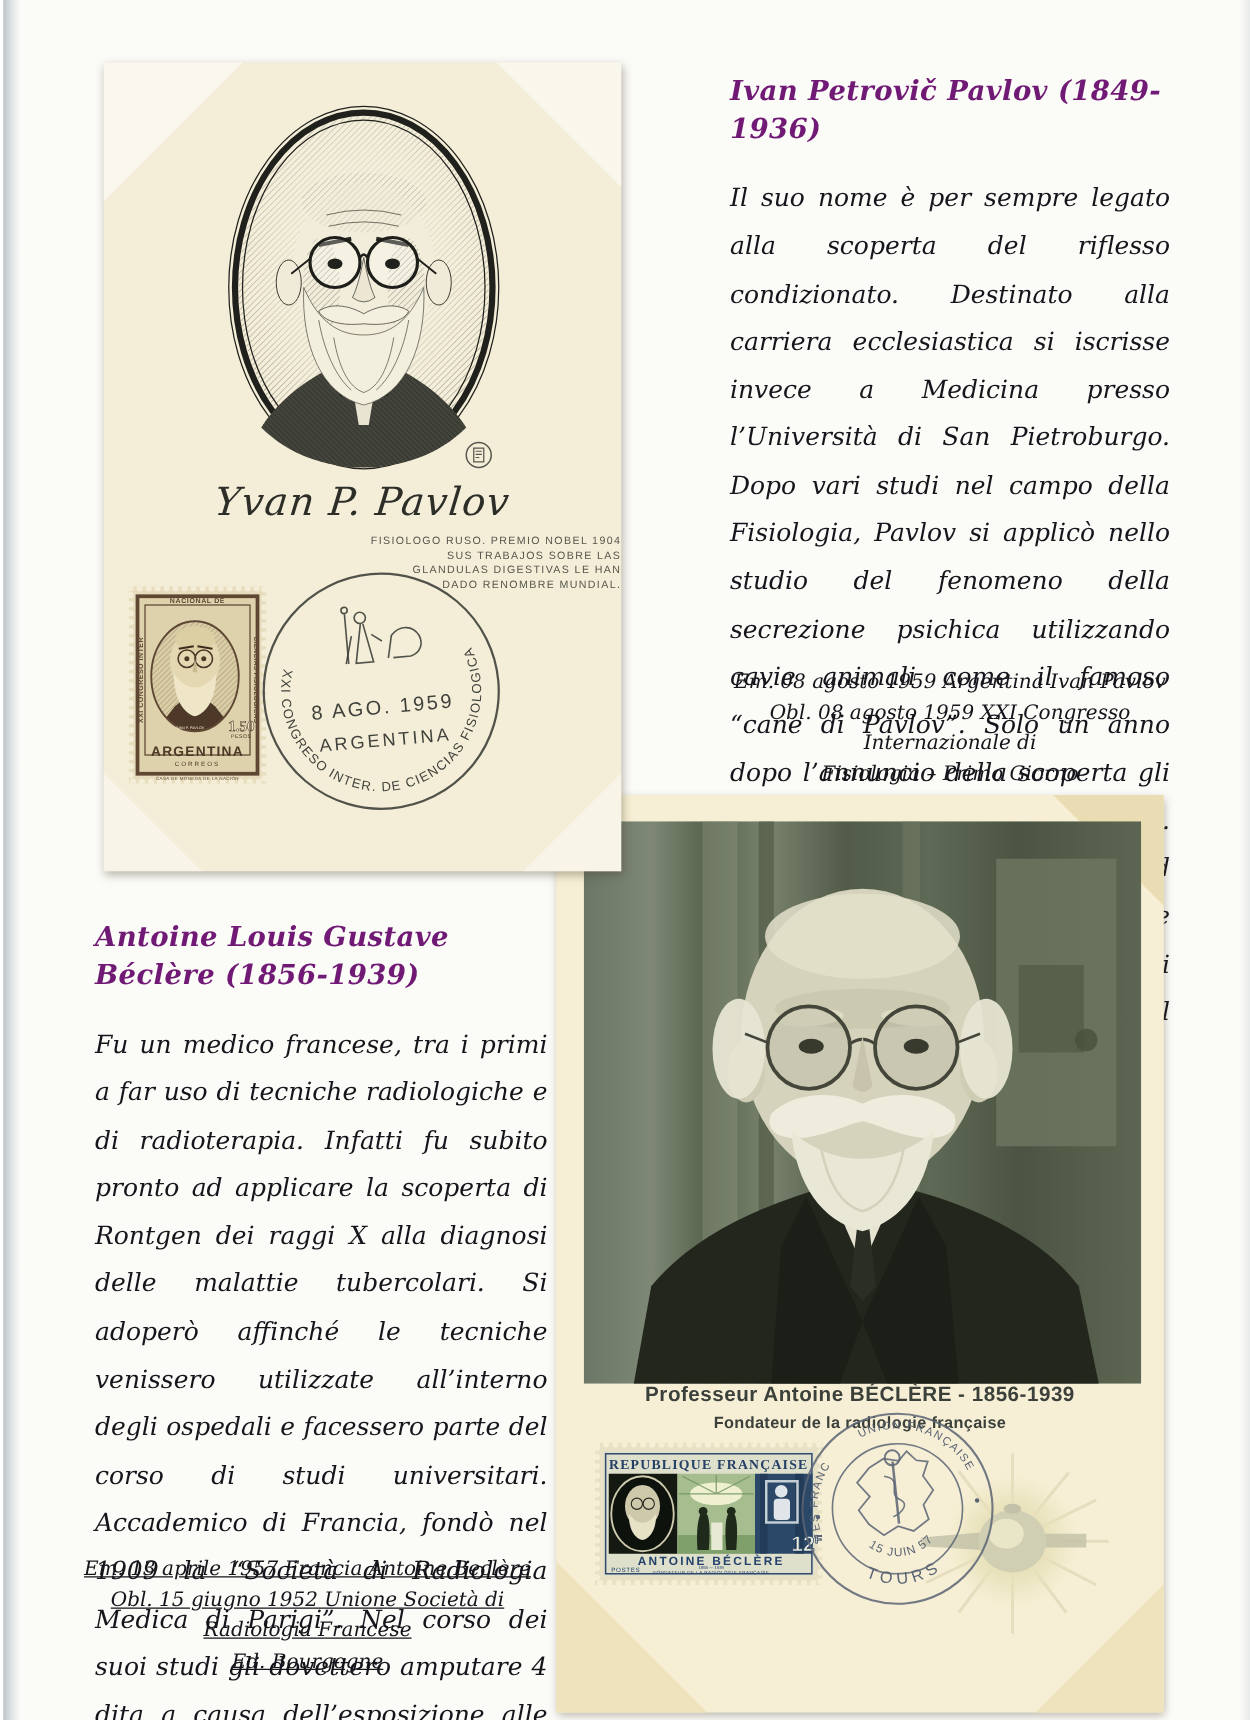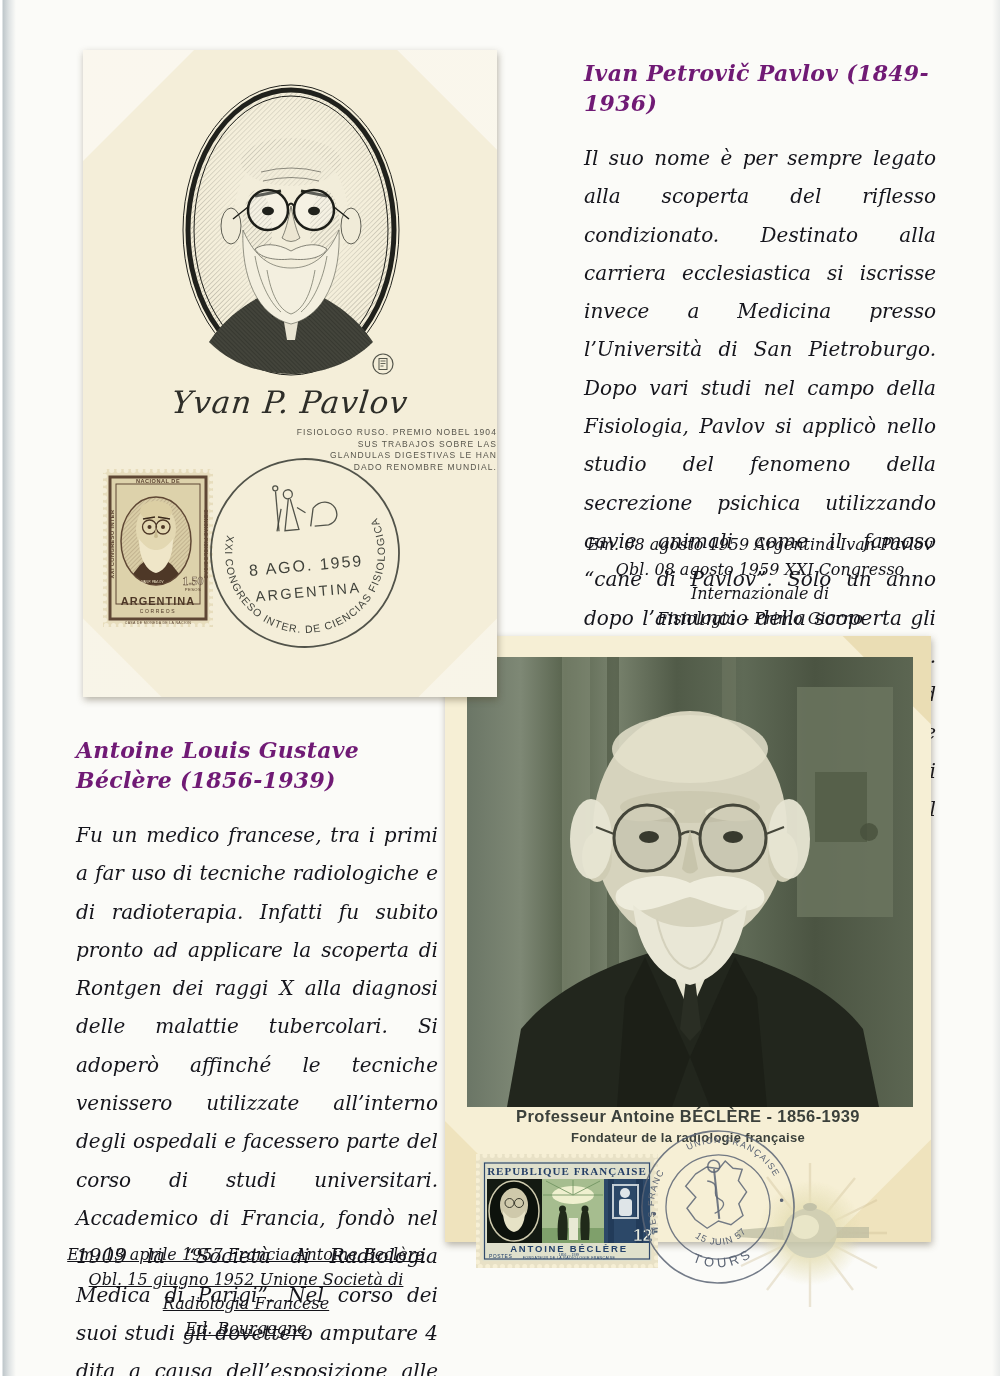--- a/index.html
+++ b/index.html
@@ -11,21 +11,21 @@
     background:linear-gradient(90deg,#ffffff 0 2px,#bfc7cb 3px,#dfe3e4 9px,rgba(255,255,255,0) 16px);}
   .edge-right{position:absolute;right:0;top:0;width:8px;height:100%;z-index:10;pointer-events:none;
     background:linear-gradient(270deg,#e9ebea,rgba(255,255,255,0));}
   .card{position:absolute;box-shadow:1px 3px 7px rgba(70,60,35,.38);}
   .card-pavlov{left:83px;top:50px;width:414px;height:647px;z-index:3;background-color:#f4eed9;
     background-image:
       linear-gradient(135deg,rgba(255,255,255,.55) 0 78px,rgba(255,255,255,0) 79px),
       linear-gradient(225deg,rgba(255,255,255,.5) 0 70px,rgba(255,255,255,0) 71px),
       linear-gradient(45deg,rgba(255,255,255,.4) 0 55px,rgba(255,255,255,0) 56px),
       linear-gradient(315deg,rgba(255,255,255,.4) 0 55px,rgba(255,255,255,0) 56px);}
-  .card-beclere{left:445px;top:636px;width:486px;height:606px;z-index:2;background-color:#f6efd5;
+  .card-beclere{left:445px;top:636px;width:486px;height:734px;z-index:2;background-color:#f6efd5;
     background-image:
       linear-gradient(225deg,#eaddb4 0 62px,rgba(255,255,255,0) 63px),
       linear-gradient(45deg,#efe3bd 0 85px,rgba(255,255,255,0) 86px),
       linear-gradient(315deg,#efe3bd 0 72px,rgba(255,255,255,0) 73px);}
   .abs{position:absolute;}
   
   .article{position:absolute;color:#15151c;z-index:1;}
   .article h2{margin:0;font:bold italic 22px/30px "DejaVu Serif",serif;letter-spacing:.3px;color:#701a75;}
   .article p{margin:21px 0 0 0;font:italic 20px/38.3px "DejaVu Serif",serif;text-align:justify;}
   .article-pavlov{left:584px;top:58px;width:352px;}

